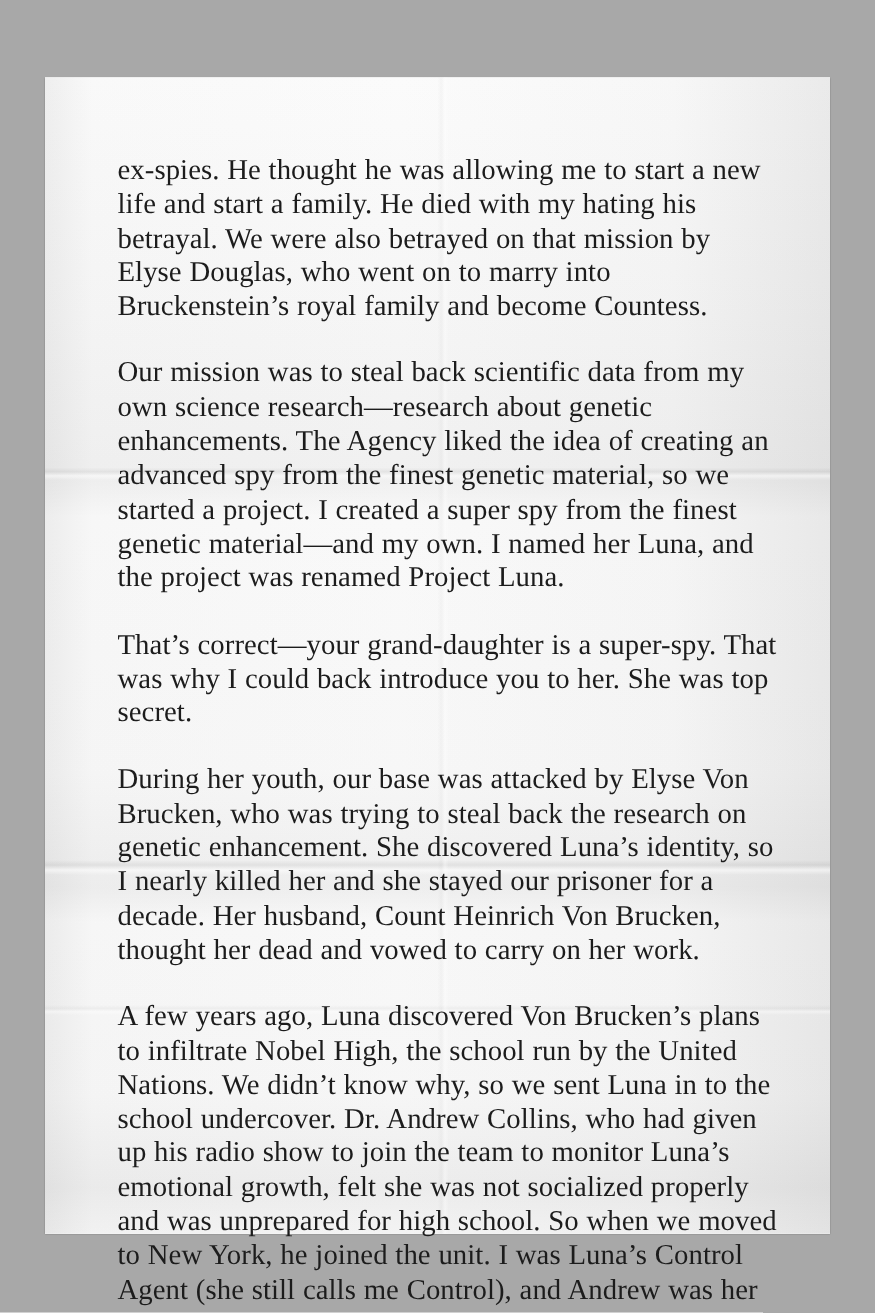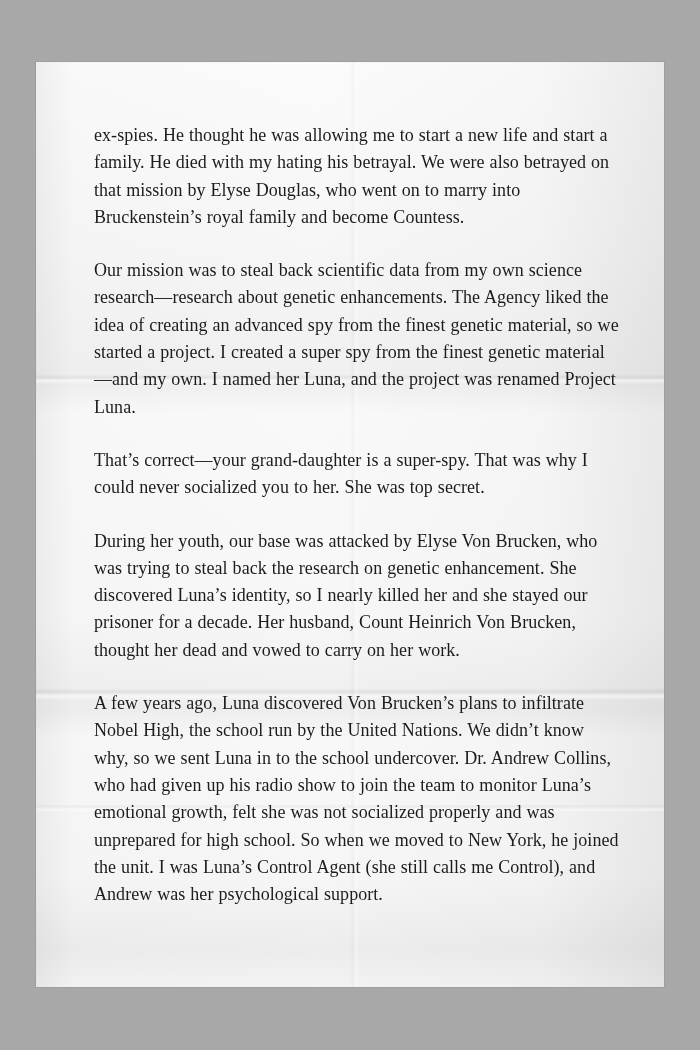--- a/index.html
+++ b/index.html
@@ -83,21 +83,21 @@
 
   .text-col {
     position: absolute;
     left: 58px;
     top: 60px;
     width: 528px;
   }
 
   p.para {
     margin: 0 0 26px 0;
-    font-size: 18px;
+    font-size: 23px;
     line-height: 27.3px;
     color: #1c1c1c;
     text-align: left;
     letter-spacing: 0.05px;
     word-spacing: 0.4px;
   }
   p.para:last-child {
     margin-bottom: 16px;
   }
 </style>
@@ -107,18 +107,18 @@
 <div class="scene">
   <div class="page-sheet">
     <div class="fold fold-a"></div>
     <div class="fold fold-b"></div>
     <div class="fold fold-c"></div>
     <div class="vfold"></div>
 
     <div class="text-col">
       <p class="para">ex-spies. He thought he was allowing me to start a new life and start a family. He died with my hating his betrayal. We were also betrayed on that mission by Elyse Douglas, who went on to marry into Bruckenstein’s royal family and become Countess.</p>
       <p class="para">Our mission was to steal back scientific data from my own science research—research about genetic enhancements. The Agency liked the idea of creating an advanced spy from the finest genetic material, so we started a project. I created a super spy from the finest genetic material—and my own. I named her Luna, and the project was renamed Project Luna.</p>
-      <p class="para">That’s correct—your grand-daughter is a super-spy. That was why I could never socialized you to her. She was top secret.</p>
+      <p class="para">That’s correct—your grand-daughter is a super-spy. That was why I could back introduce you to her. She was top secret.</p>
       <p class="para">During her youth, our base was attacked by Elyse Von Brucken, who was trying to steal back the research on genetic enhancement. She discovered Luna’s identity, so I nearly killed her and she stayed our prisoner for a decade. Her husband, Count Heinrich Von Brucken, thought her dead and vowed to carry on her work.</p>
       <p class="para">A few years ago, Luna discovered Von Brucken’s plans to infiltrate Nobel High, the school run by the United Nations. We didn’t know why, so we sent Luna in to the school undercover. Dr. Andrew Collins, who had given up his radio show to join the team to monitor Luna’s emotional growth, felt she was not socialized properly and was unprepared for high school. So when we moved to New York, he joined the unit. I was Luna’s Control Agent (she still calls me Control), and Andrew was her psychological support.</p>
     </div>
   </div>
 </div>
 
 </body></html>

